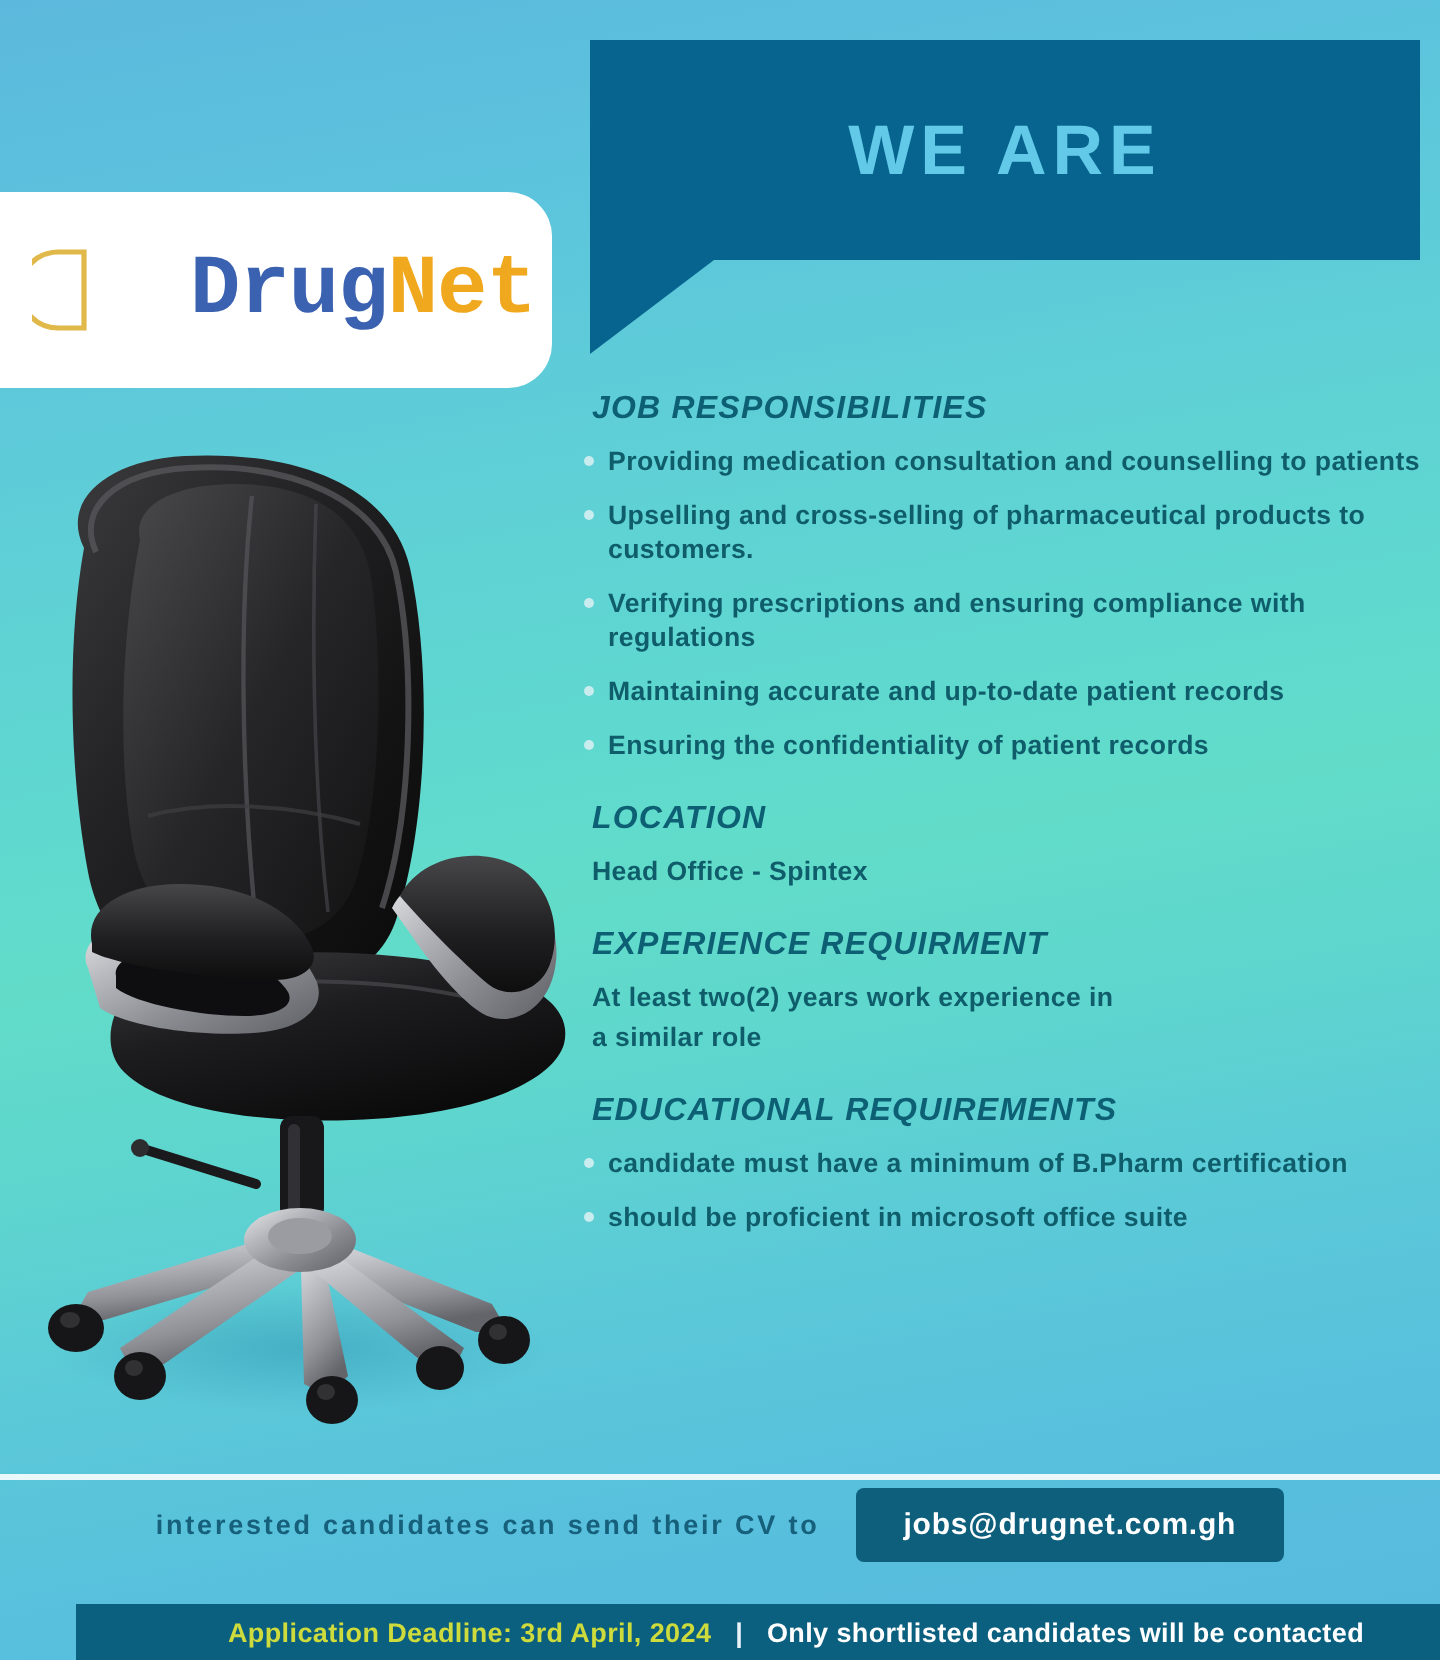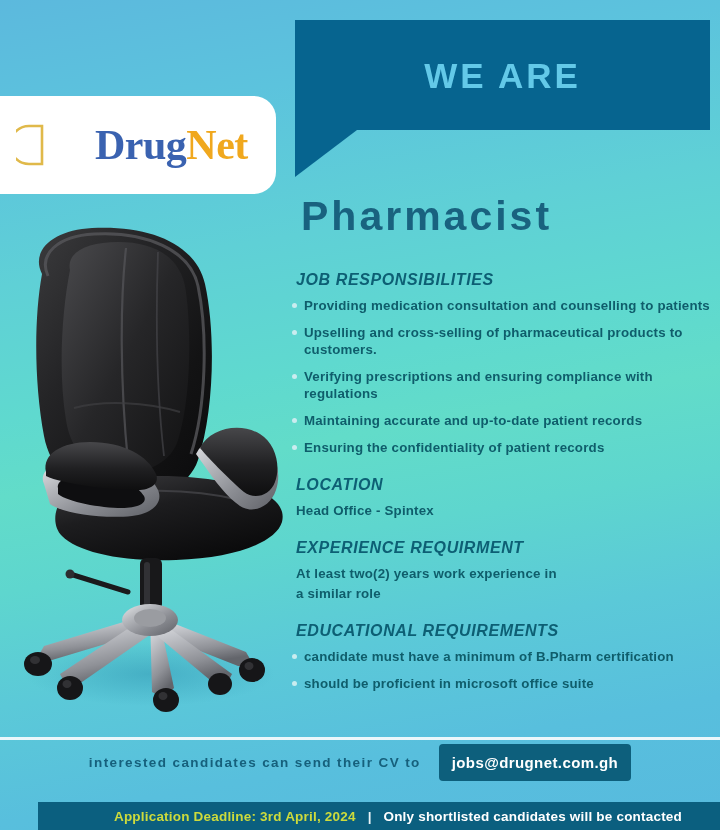--- a/index.html
+++ b/index.html
@@ -90,21 +90,21 @@
   }
   .logo-row {
     display: flex;
     align-items: center;
   }
   .capsule-icon {
     margin-right: 1px;
     display: block;
   }
   .logo-text {
-    font-family: Liberation Serif, serif;
+    font-family: Liberation Mono, monospace;
     font-size: 42px;
     font-weight: bold;
     line-height: 1;
     letter-spacing: -0.5px;
   }
   .logo-drug { color: #3a62b0; }
   .logo-net  { color: #f0a81e; }
 
   
   .chair-wrap {
@@ -199,21 +199,21 @@
     font-weight: bold;
     letter-spacing: 1.4px;
     margin-right: 18px;
   }
   .email-badge {
     background: #0d5f7c;
     color: #ffffff;
     font-size: 15px;
     font-weight: bold;
     letter-spacing: 0.4px;
-    padding: 10px 13px;
+    padding: 10px 24px;
     border-radius: 4px;
   }
 
   
   .deadline-bar {
     position: absolute;
     left: 0;
     top: 802px;
     width: 720px;
     height: 28px;
@@ -368,21 +368,20 @@
         <ellipse cx="35" cy="438" rx="5" ry="4"></ellipse>
         <ellipse cx="67" cy="462" rx="4.5" ry="4"></ellipse>
         <ellipse cx="163" cy="474" rx="4.5" ry="4"></ellipse>
         <ellipse cx="249" cy="444" rx="4.5" ry="4"></ellipse>
       </g>
     </svg>
   </div>
 
   <div class="content">
 
-    <div class="job-title">Pharmacist</div>
 
     <div class="section-head">JOB RESPONSIBILITIES</div>
     <ul class="bullets">
       <li>Providing medication consultation and counselling to patients</li>
       <li>Upselling and cross-selling of pharmaceutical products to customers.</li>
       <li>Verifying prescriptions and ensuring compliance with regulations</li>
       <li>Maintaining accurate and up-to-date patient records</li>
       <li>Ensuring the confidentiality of patient records</li>
     </ul>
 

